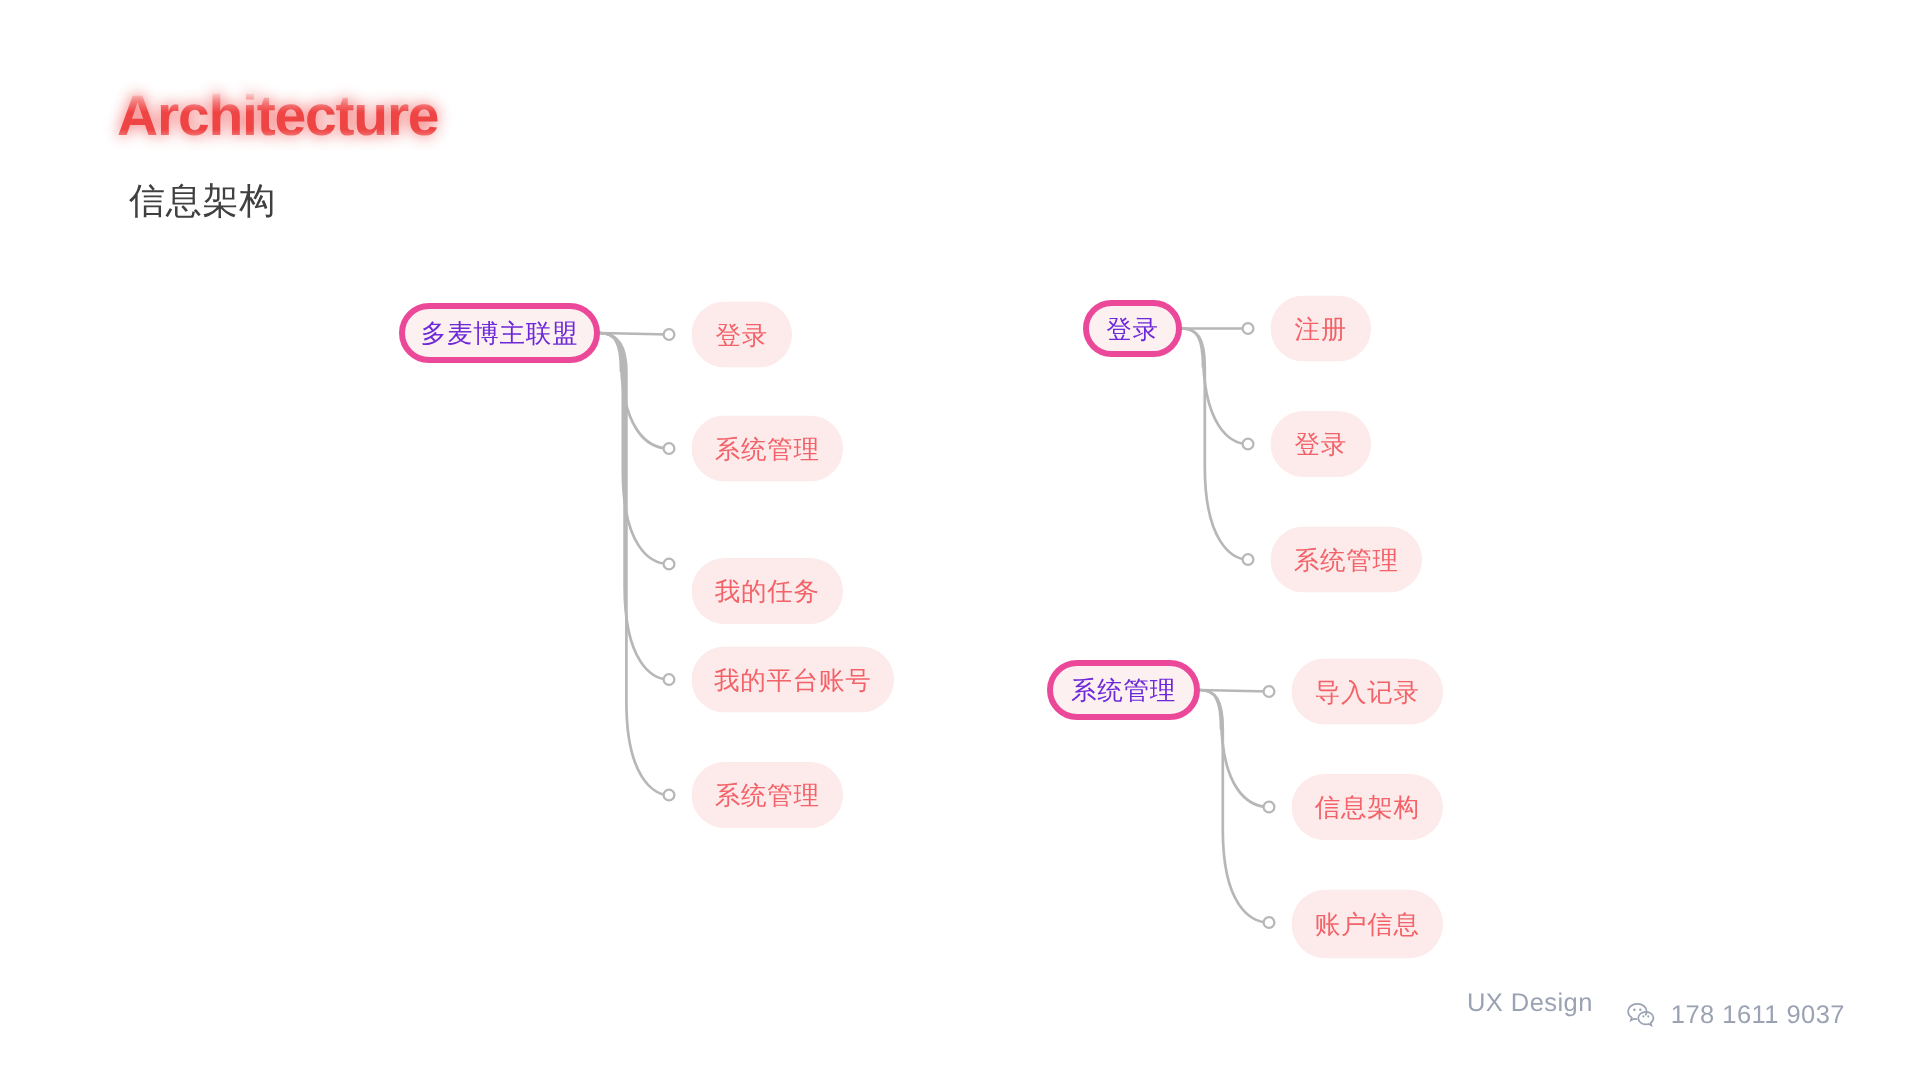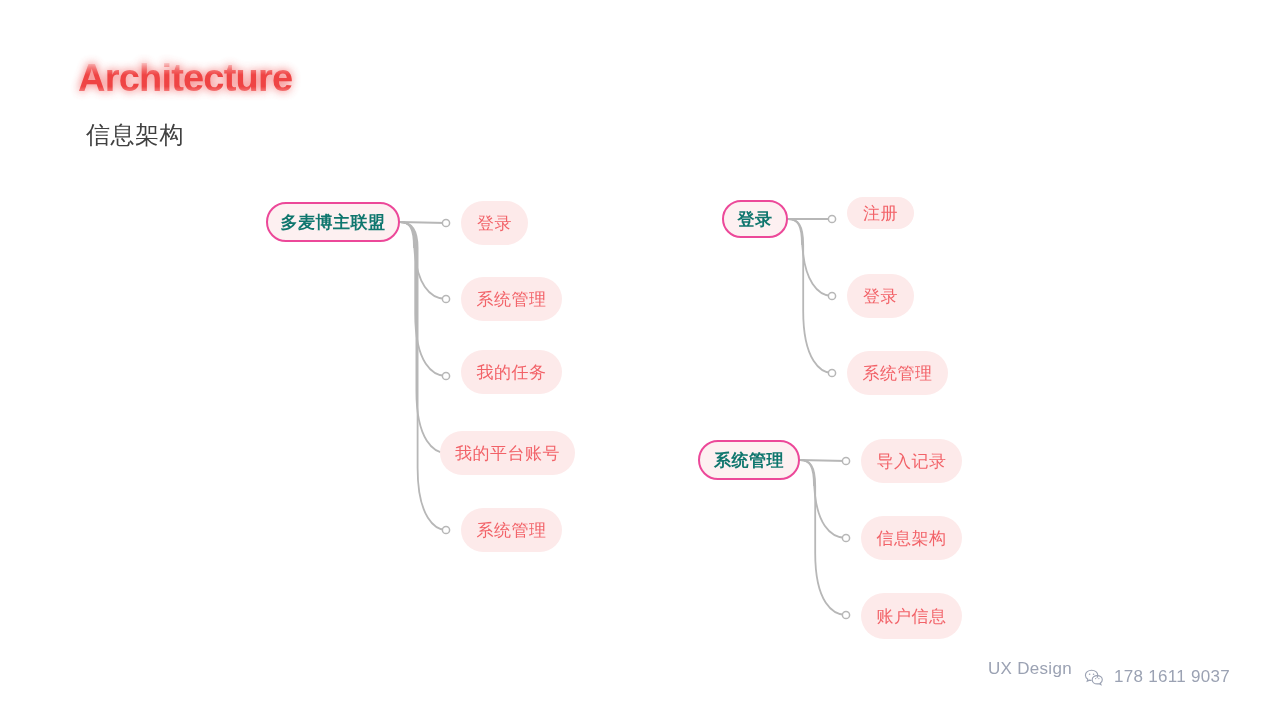--- a/index.html
+++ b/index.html
@@ -97,50 +97,50 @@
     align-items: center;
     justify-content: center;
     white-space: nowrap;
     border-radius: 999px;
     font-size: 17px;
     line-height: 1;
   }
 
   .node.root {
     background: #fdf0f1;
-    border: 2px solid #ec4899;
-    color: #0f766e;
-    font-weight: bold;
+    border: 4px solid #ec4899;
+    color: #6d28d9;
+    font-weight: normal;
     letter-spacing: 0.5px;
   }
 
   .node.leaf {
     background: #fdeaea;
     border: 2px solid transparent;
     color: #f26268;
     font-weight: normal;
     letter-spacing: 0.5px;
   }
 
   
   .footer {
     position: absolute;
     right: 50px;
     bottom: 33px;
     display: flex;
     align-items: center;
-    gap: 12px;
+    gap: 22px;
     color: #9ba2b3;
     font-size: 17px;
     letter-spacing: 0.3px;
   }
 
   .footer .contact {
     display: flex;
-    align-items: flex-end;
+    align-items: center;
     gap: 9px;
     margin-top: 16px;
   }
 
   .footer .wechat-icon {
     display: block;
     width: 21px;
     height: 18px;
   }
 </style>
@@ -183,33 +183,33 @@
 <div id="diagram-nodes">
     <div class="node root" style="left: 266px; top: 202px; width: 134px; height: 40px;">
       <span>多麦博主联盟</span>
     </div>
     <div class="node leaf" style="left: 461px; top: 201px; width: 67px; height: 44px;">
       <span>登录</span>
     </div>
     <div class="node leaf" style="left: 461px; top: 277px; width: 101px; height: 44px;">
       <span>系统管理</span>
     </div>
-    <div class="node leaf" style="left: 461px; top: 350px; width: 101px; height: 44px;">
+    <div class="node leaf" style="left: 461px; top: 372px; width: 101px; height: 44px;">
       <span>我的任务</span>
     </div>
-    <div class="node leaf" style="left: 440px; top: 431px; width: 135px; height: 44px;">
+    <div class="node leaf" style="left: 461px; top: 431px; width: 135px; height: 44px;">
       <span>我的平台账号</span>
     </div>
     <div class="node leaf" style="left: 461px; top: 508px; width: 101px; height: 44px;">
       <span>系统管理</span>
     </div>
     <div class="node root" style="left: 722px; top: 200px; width: 66px; height: 38px;">
       <span>登录</span>
     </div>
-    <div class="node leaf" style="left: 847px; top: 197px; width: 67px; height: 32px;">
+    <div class="node leaf" style="left: 847px; top: 197px; width: 67px; height: 44px;">
       <span>注册</span>
     </div>
     <div class="node leaf" style="left: 847px; top: 274px; width: 67px; height: 44px;">
       <span>登录</span>
     </div>
     <div class="node leaf" style="left: 847px; top: 351px; width: 101px; height: 44px;">
       <span>系统管理</span>
     </div>
     <div class="node root" style="left: 698px; top: 440px; width: 102px; height: 40px;">
       <span>系统管理</span>

